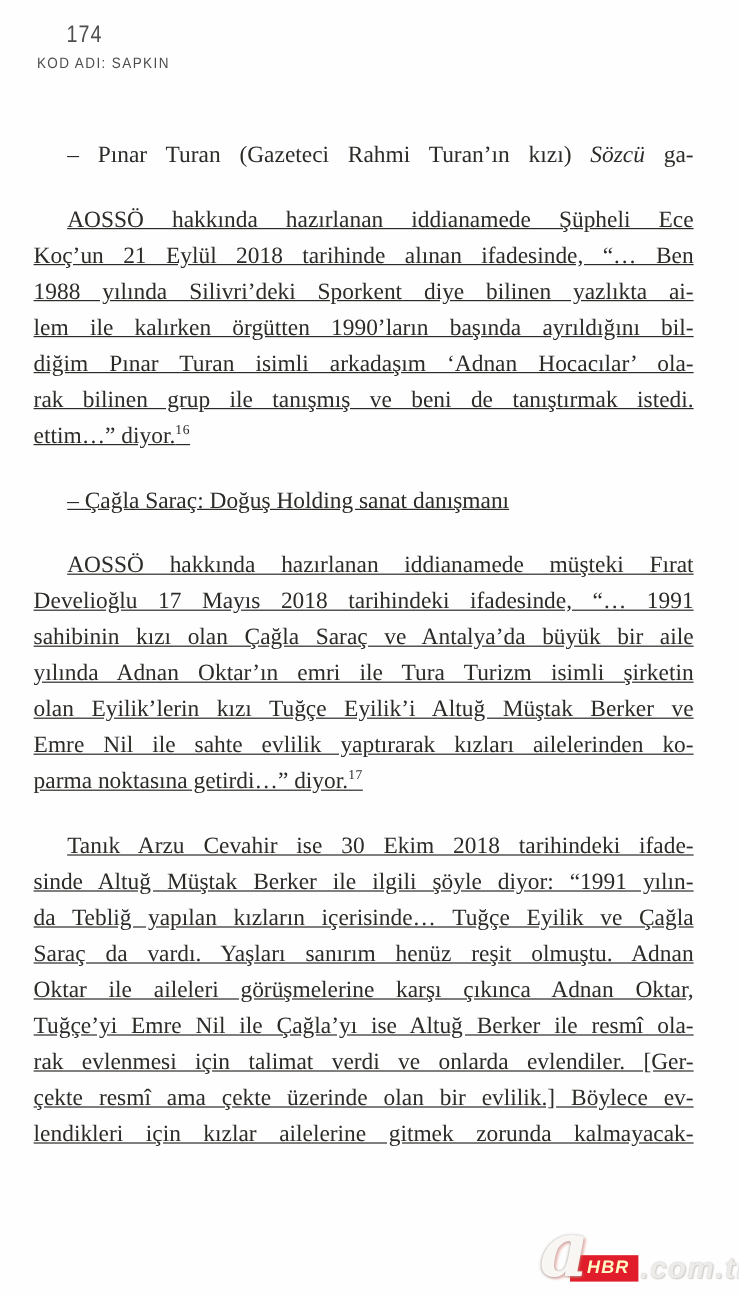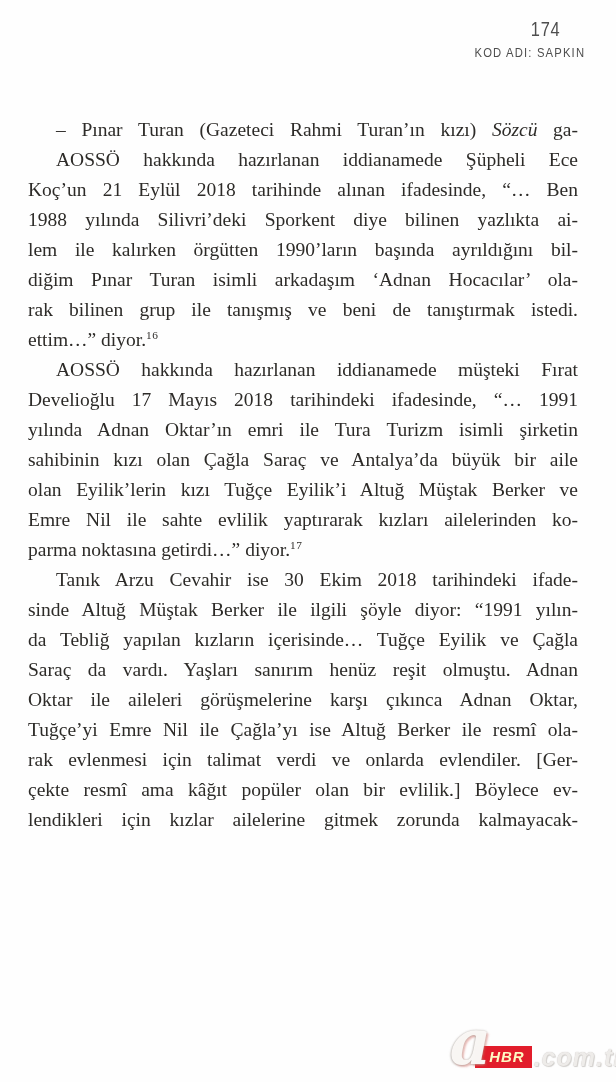--- a/index.html
+++ b/index.html
@@ -10,21 +10,21 @@
   .page {
     position: relative;
     width: 616px;
     height: 1082px;
     background: #fefefe;
     overflow: hidden;
     font-family: "Liberation Serif", "DejaVu Serif", serif;
   }
   
   .page-header {
-    text-align: right;
+    text-align: left;
     padding-top: 18px;
     color: #4e4e4e;
     font-family: "Liberation Sans", "DejaVu Sans", sans-serif;
   }
   .page-number {
     font-size: 20px;
     line-height: 22px;
     letter-spacing: 1px;
     transform: scaleX(0.82);
   }
@@ -36,21 +36,21 @@
     transform: scaleX(0.9);
   }
   
   .body-text {
     margin: 54px 38px 0 28px;
     width: 550px;
     font-size: 19.5px;
     line-height: 30px;
     color: #2d2b28;
   }
-  .paragraph + .paragraph { margin-top: 0; }
+  .paragraph + .paragraph { margin-top: 24px; text-decoration: underline; }
   .line {
     text-align: justify;
     text-align-last: left;
   }
   .line.just { text-align-last: justify; }
   .line.first { text-indent: 28px; }
   .line em { font-style: italic; }
   .line sup {
     font-size: 0.58em;
     line-height: 0;
@@ -126,37 +126,40 @@
       <div class="paragraph">
         <div class="line first just"><span>AOSSÖ hakkında hazırlanan iddianamede Şüpheli Ece</span></div>
         <div class="line just"><span>Koç’un 21 Eylül 2018 tarihinde alınan ifadesinde, “… Ben</span></div>
         <div class="line just"><span>1988 yılında Silivri’deki Sporkent diye bilinen yazlıkta ai-</span></div>
         <div class="line just"><span>lem ile kalırken örgütten 1990’ların başında ayrıldığını bil-</span></div>
         <div class="line just"><span>diğim Pınar Turan isimli arkadaşım ‘Adnan Hocacılar’ ola-</span></div>
         <div class="line just"><span>rak bilinen grup ile tanışmış ve beni de tanıştırmak istedi.</span></div>
         <div class="line"><span>ettim…” diyor.</span><sup>16</sup></div>
       </div>
       <div class="paragraph">
+        <div class="line first"><span>– Çağla Saraç: Doğuş Holding sanat danışmanı</span></div>
+      </div>
+      <div class="paragraph">
         <div class="line first just"><span>AOSSÖ hakkında hazırlanan iddianamede müşteki Fırat</span></div>
         <div class="line just"><span>Develioğlu 17 Mayıs 2018 tarihindeki ifadesinde, “… 1991</span></div>
+        <div class="line just"><span>sahibinin kızı olan Çağla Saraç ve Antalya’da büyük bir aile</span></div>
         <div class="line just"><span>yılında Adnan Oktar’ın emri ile Tura Turizm isimli şirketin</span></div>
-        <div class="line just"><span>sahibinin kızı olan Çağla Saraç ve Antalya’da büyük bir aile</span></div>
         <div class="line just"><span>olan Eyilik’lerin kızı Tuğçe Eyilik’i Altuğ Müştak Berker ve</span></div>
         <div class="line just"><span>Emre Nil ile sahte evlilik yaptırarak kızları ailelerinden ko-</span></div>
         <div class="line"><span>parma noktasına getirdi…” diyor.</span><sup>17</sup></div>
       </div>
       <div class="paragraph">
         <div class="line first just"><span>Tanık Arzu Cevahir ise 30 Ekim 2018 tarihindeki ifade-</span></div>
         <div class="line just"><span>sinde Altuğ Müştak Berker ile ilgili şöyle diyor: “1991 yılın-</span></div>
         <div class="line just"><span>da Tebliğ yapılan kızların içerisinde… Tuğçe Eyilik ve Çağla</span></div>
         <div class="line just"><span>Saraç da vardı. Yaşları sanırım henüz reşit olmuştu. Adnan</span></div>
         <div class="line just"><span>Oktar ile aileleri görüşmelerine karşı çıkınca Adnan Oktar,</span></div>
         <div class="line just"><span>Tuğçe’yi Emre Nil ile Çağla’yı ise Altuğ Berker ile resmî ola-</span></div>
         <div class="line just"><span>rak evlenmesi için talimat verdi ve onlarda evlendiler. [Ger-</span></div>
-        <div class="line just"><span>çekte resmî ama kâğıt popüler olan bir evlilik.] Böylece ev-</span></div>
+        <div class="line just"><span>çekte resmî ama çekte üzerinde olan bir evlilik.] Böylece ev-</span></div>
         <div class="line just"><span>lendikleri için kızlar ailelerine gitmek zorunda kalmayacak-</span></div>
       </div>
     </main>
 
   <div class="watermark">
     <span class="wm-a">a</span>
     <span class="wm-box">HBR</span>
     <span class="wm-suffix">.com.tr</span>
   </div>
 

